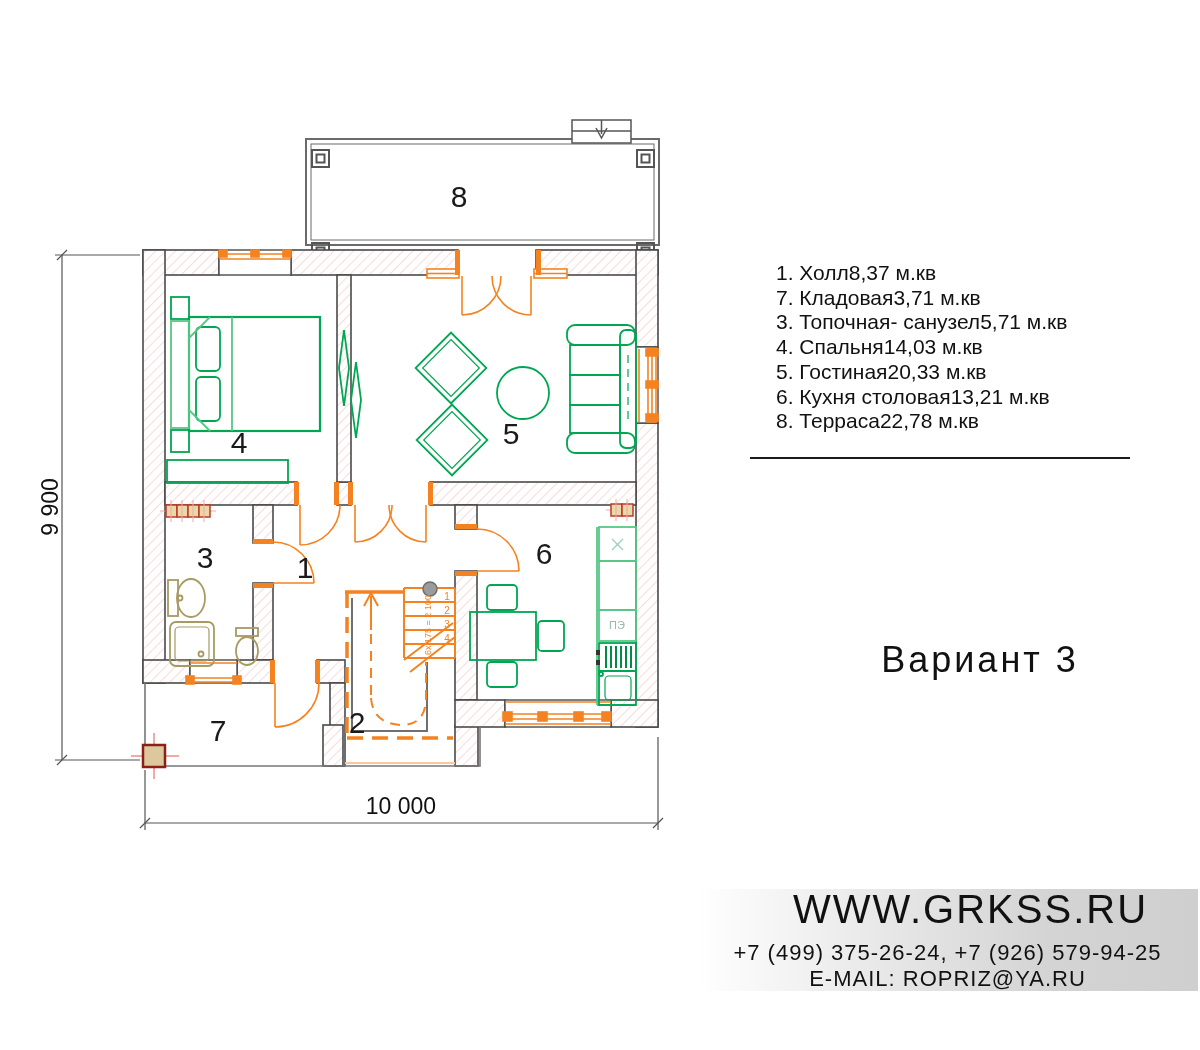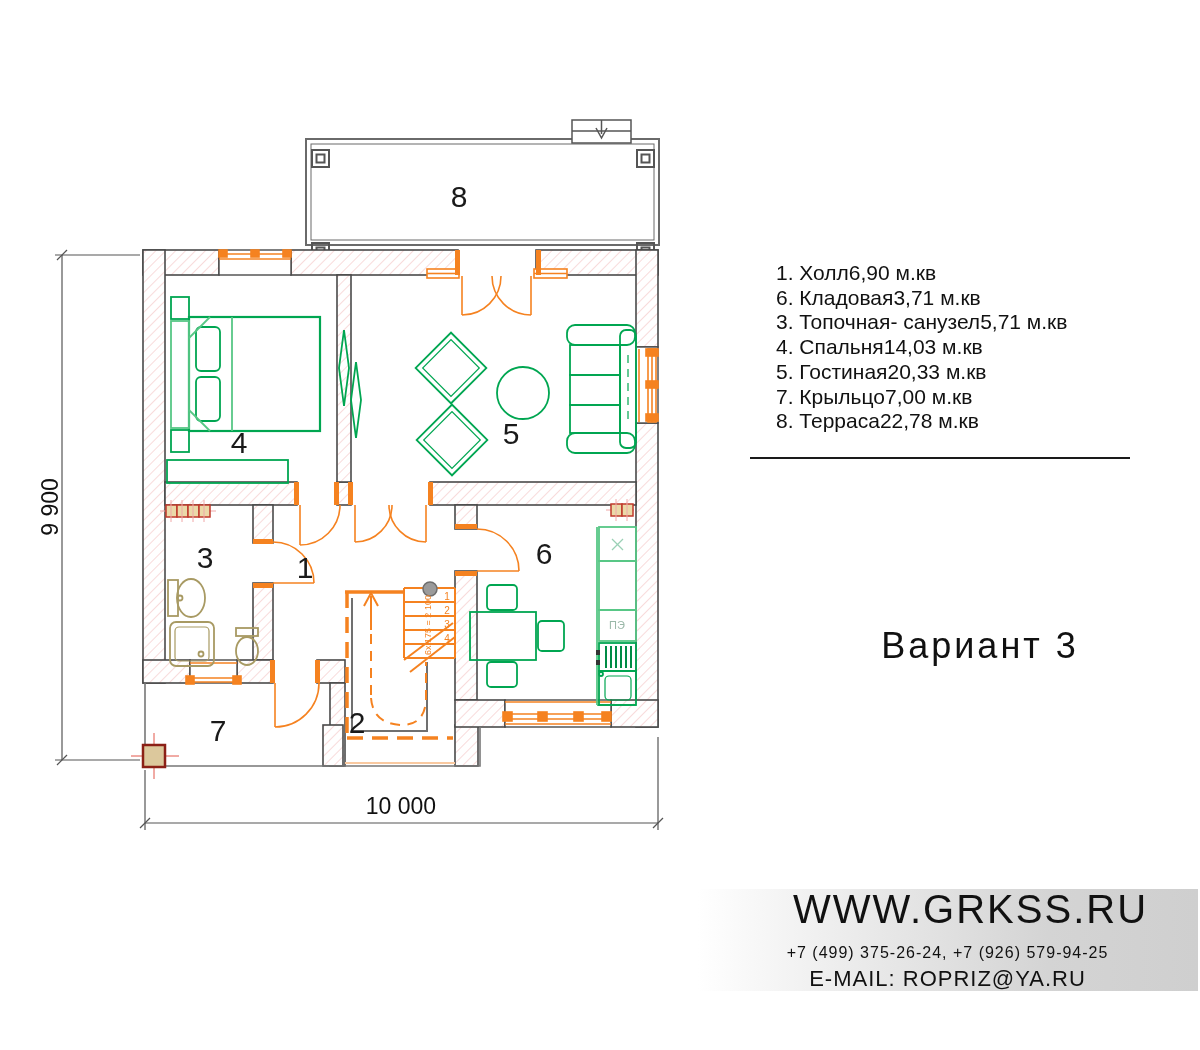--- a/index.html
+++ b/index.html
@@ -5,28 +5,28 @@
   html,body{margin:0;padding:0;background:#fff;}
   .canvas{position:relative;width:1200px;height:1050px;background:#fff;overflow:hidden;
           font-family:"Liberation Sans",sans-serif;color:#111;}
   .plan-svg{position:absolute;left:0;top:0;}
   
   .room-list{position:absolute;left:776px;top:261px;width:352px;}
   .room-row{display:flex;font-size:21px;line-height:24.7px;white-space:nowrap;}
   .rule{position:absolute;left:750px;top:457px;width:380px;height:0;border-top:2px solid #1a1a1a;}
   .total-row{position:absolute;left:776px;top:472px;width:352px;text-align:right;font-size:21px;}
   
-  .variant-title{position:absolute;left:780px;top:626px;width:400px;text-align:center;
+  .variant-title{position:absolute;left:780px;top:640px;width:400px;text-align:center;
                  font-size:36px;letter-spacing:3px;line-height:40px;}
   
   .footer-band{position:absolute;left:697px;top:889px;width:501px;height:102px;
                background:linear-gradient(90deg,#ffffff 0%,#ececec 30%,#d4d4d4 70%,#cfcfcf 100%);
                display:flex;flex-direction:column;align-items:center;justify-content:center;}
   .site{font-size:40px;letter-spacing:2px;line-height:42px;margin-left:46px;}
-  .phones{font-size:16px;letter-spacing:1px;line-height:26px;margin-top:10px;}
+  .phones{font-size:22px;letter-spacing:1px;line-height:26px;margin-top:10px;}
   .email{font-size:22px;letter-spacing:1px;line-height:26px;}
   text{font-family:"Liberation Sans",sans-serif;}
 </style>
 </head>
 <body>
 
 <div class="canvas">
 
   <svg class="plan-svg" width="1200" height="1050" viewBox="0 0 1200 1050">
     <defs>
@@ -354,41 +354,41 @@
       <text x="511" y="444">5</text>
       <text x="544" y="564">6</text>
       <text x="218" y="741">7</text>
       <text x="459" y="207">8</text>
     </g>
   </svg>
 
   <div class="room-list">
     <div class="room-row">
       <span>1. Холл</span>
-      <span>6,90 м.кв</span>
-    </div>
-    <div class="room-row">
-      <span>6. Кладовая</span>
+      <span>8,37 м.кв</span>
+    </div>
+    <div class="room-row">
+      <span>7. Кладовая</span>
       <span>3,71 м.кв</span>
     </div>
     <div class="room-row">
       <span>3. Топочная- санузел</span>
       <span>5,71 м.кв</span>
     </div>
     <div class="room-row">
       <span>4. Спальня</span>
       <span>14,03 м.кв</span>
     </div>
     <div class="room-row">
       <span>5. Гостиная</span>
       <span>20,33 м.кв</span>
     </div>
     <div class="room-row">
-      <span>7. Крыльцо</span>
-      <span>7,00 м.кв</span>
+      <span>6. Кухня столовая</span>
+      <span>13,21 м.кв</span>
     </div>
     <div class="room-row">
       <span>8. Терраса</span>
       <span>22,78 м.кв</span>
     </div>
   </div>
   <div class="rule"></div>
 
   <div class="variant-title">
     <div>Вариант 3</div>

